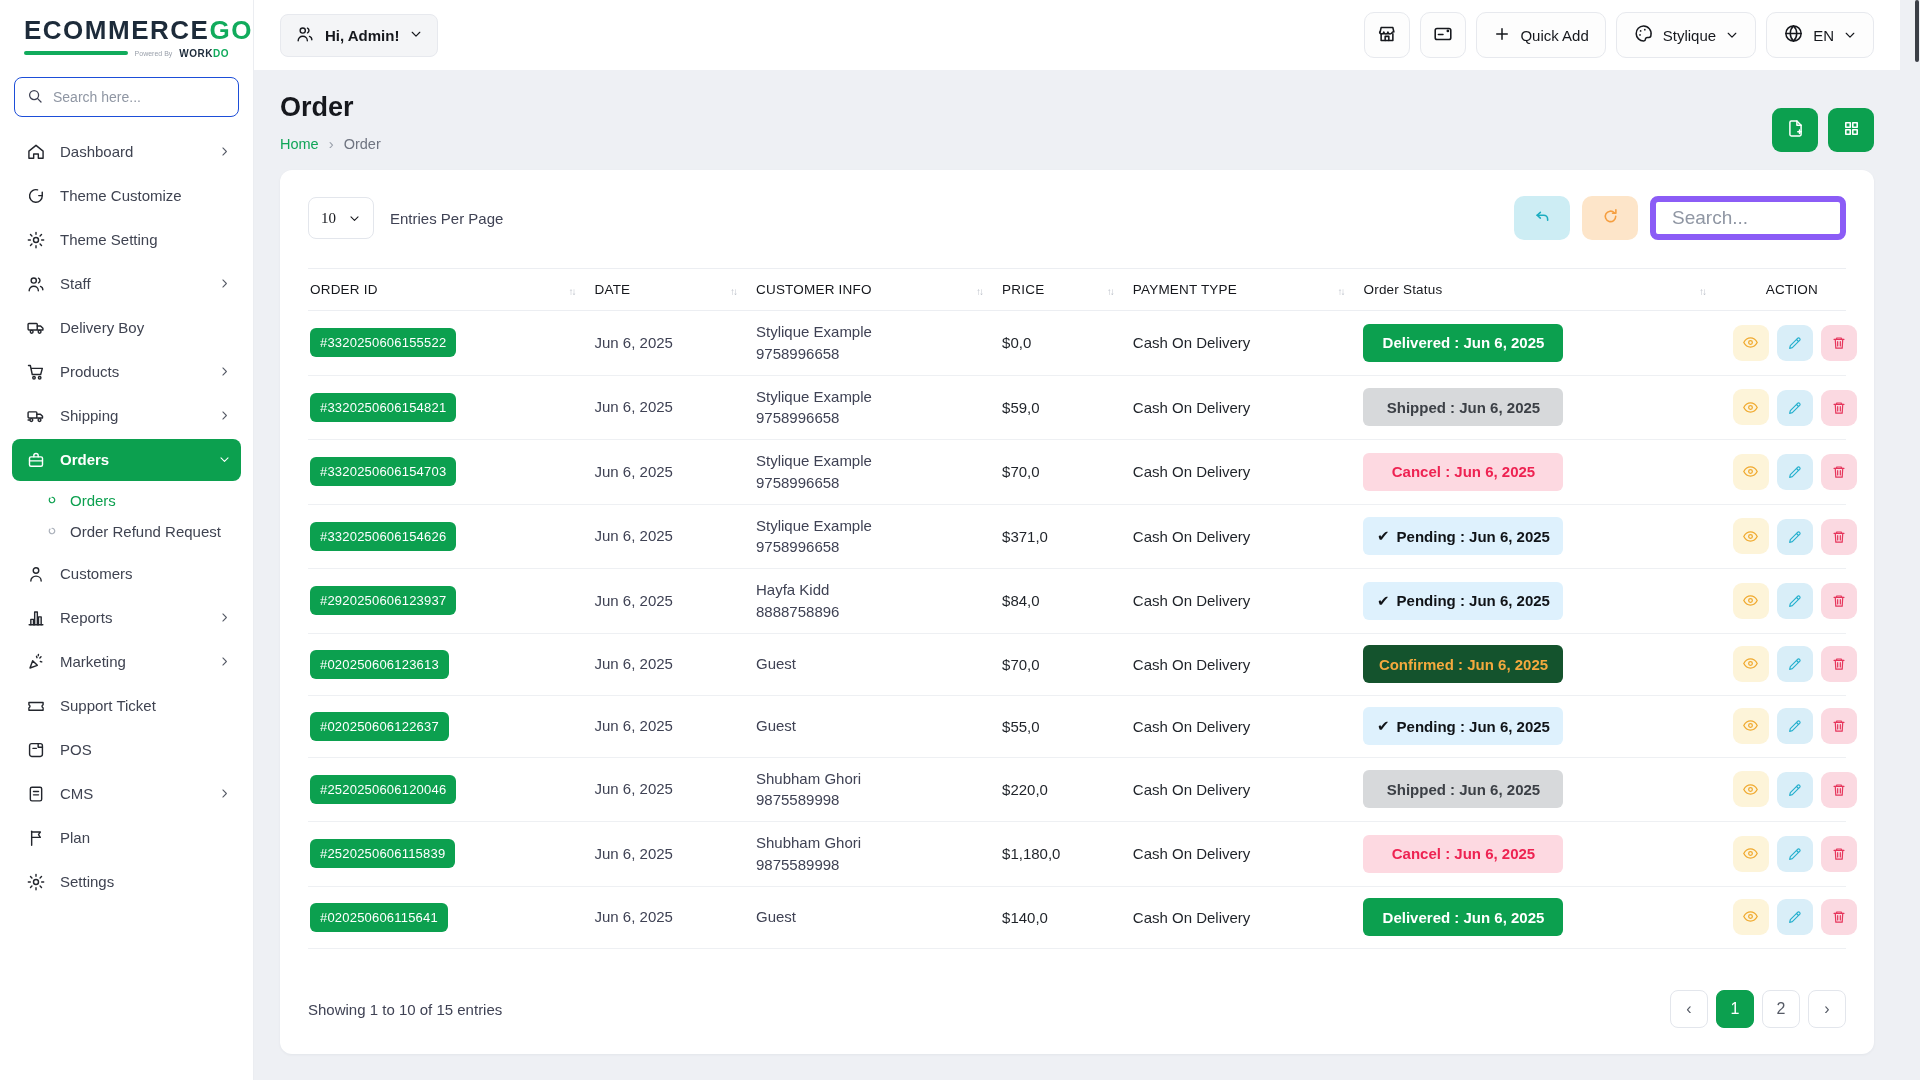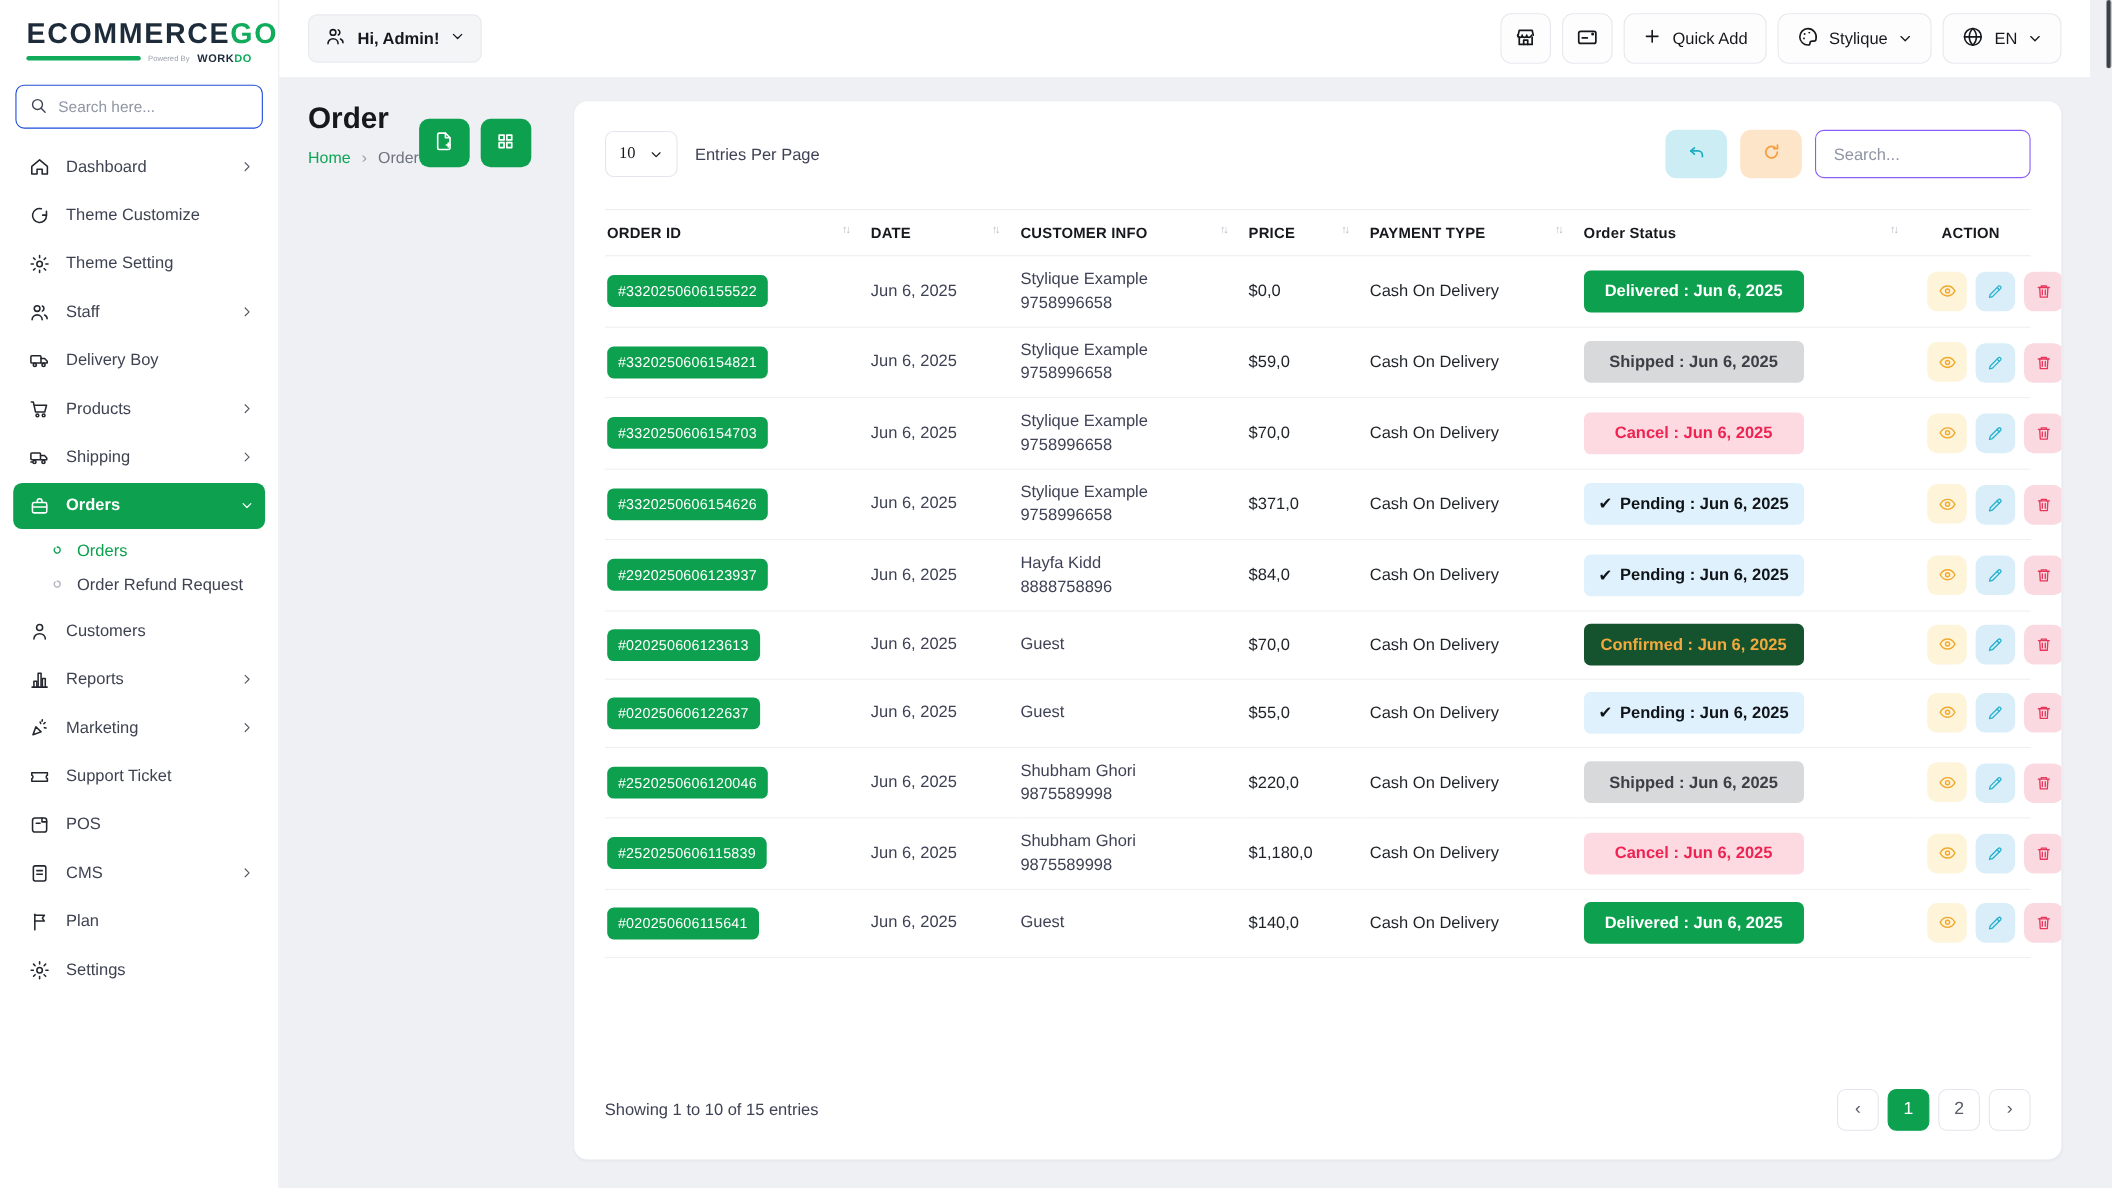--- a/index.html
+++ b/index.html
@@ -44,21 +44,21 @@
   .topbar { height:70px; flex:none; background:#fff; display:flex; align-items:center; justify-content:space-between; padding:0 26px; }
   .greet-btn { display:flex; align-items:center; gap:10px; background:#f4f5f7; border:1px solid #e7e9ee;
     border-radius:8px; padding:9px 14px; font-weight:700; font-size:15px; cursor:pointer; }
   .top-actions { display:flex; align-items:center; gap:10px; }
   .icon-btn { width:46px; height:46px; border:1px solid #e7e9ee; border-radius:10px; background:#fdfdfd;
     display:flex; align-items:center; justify-content:center; color:#16181d; cursor:pointer; }
   .pill-btn { display:flex; align-items:center; gap:9px; height:46px; padding:0 16px; border:1px solid #e7e9ee;
     border-radius:10px; background:#fdfdfd; font-size:15px; color:#16181d; cursor:pointer; }
   .pill-btn .pchev { display:flex; color:#16181d; }
 
-  .content { flex:1; padding:22px 26px 26px 26px; overflow:hidden; display:flex; flex-direction:row;gap:39px; }
+  .content { flex:1; padding:22px 26px 26px 26px; overflow:hidden; display:flex; flex-direction:column; }
   .page-head { display:flex; justify-content:space-between; align-items:flex-start; margin-bottom:18px; flex:none; }
   .page-title { font-size:27px; font-weight:700; margin-bottom:12px; }
   .breadcrumb { display:flex; align-items:center; gap:10px; font-size:14.5px; color:#6f7480; }
   .crumb-home { color:#10a557; cursor:pointer; }
   .crumb-sep { color:#9aa0ab; font-size:15px; }
   .head-actions { display:flex; gap:10px; padding-top:16px; }
   .green-btn { width:46px; height:44px; border-radius:9px; background:#0ca04f; color:#fff; border:none;
     display:flex; align-items:center; justify-content:center; cursor:pointer; }
 
   .card { background:#fff; border-radius:12px; padding:26px 28px; flex:1; display:flex; flex-direction:column;
@@ -66,28 +66,28 @@
   .toolbar { display:flex; align-items:center; margin-bottom:28px; flex:none; }
   .entries-select { display:flex; align-items:center; gap:12px; border:1px solid #e3e6ec; border-radius:8px;
     padding:16px 12px; height:42px; font-size:15px; cursor:pointer; color:#16181d;font-family:Liberation Serif, serif; }
   .entries-select .echev { display:flex; color:#16181d; }
   .entries-label { margin-left:16px; font-size:15px; color:#3f4254; }
   .toolbar-right { margin-left:auto; display:flex; align-items:center; gap:12px; }
   .soft-btn { width:56px; height:44px; border:none; border-radius:10px; display:flex; align-items:center;
     justify-content:center; cursor:pointer; }
   .soft-undo { background:#cdedf4; color:#1badc0; }
   .soft-refresh { background:#fde5c9; color:#f59e3f; }
-  .tbl-search input { width:196px; height:44px; border:1px solid #8b5cf6; border-radius:8px; padding:0 16px;
-    font-size:15px; color:#555; outline:none; font-family:inherit; }
+  .tbl-search input { width:196px; height:44px; border:6px solid #8b5cf6; border-radius:8px; padding:0 16px;
+    font-size:19px; color:#555; outline:none; font-family:inherit; }
   .tbl-search input::placeholder { color:#8f96a3; }
 
   table { width:100%; border-collapse:collapse; table-layout:fixed; }
   thead th { border-top:1px solid #eceef2; border-bottom:1px solid #eceef2; padding:13px 2px; text-align:left; }
-  .th-inner { display:flex; align-items:flex-start; justify-content:space-between; padding-right:16px;
-    font-size:13.5px; font-weight:700; color:#16181d; letter-spacing:.2px; }
+  .th-inner { display:flex; align-items:flex-end; justify-content:space-between; padding-right:16px;
+    font-size:13.5px; font-weight:400; color:#16181d; letter-spacing:.2px; }
   .th-inner.th-right { justify-content:flex-end; padding-right:26px; }
   .sort { font-size:10px; color:#b9bec7; letter-spacing:-2px; cursor:pointer; }
   tbody tr { height:62px; border-bottom:1px solid #eef0f3; }
   tbody td { font-size:15px; color:#1f2329; padding:10px 2px; vertical-align:middle; }
   .c-date, .c-cust { color:#3f4254; line-height:1.45; }
   .id-badge { display:inline-block; background:#0ca04f; color:#fff; font-size:13px; padding:7px 10px;
     border-radius:6px; cursor:pointer; letter-spacing:.2px; }
   .status-badge { display:flex; align-items:center; justify-content:center; gap:7px; width:200px; height:38px;
     border-radius:6px; font-size:15px; font-weight:600; }
   .st-delivered { background:#0ca04f; color:#fff; }

